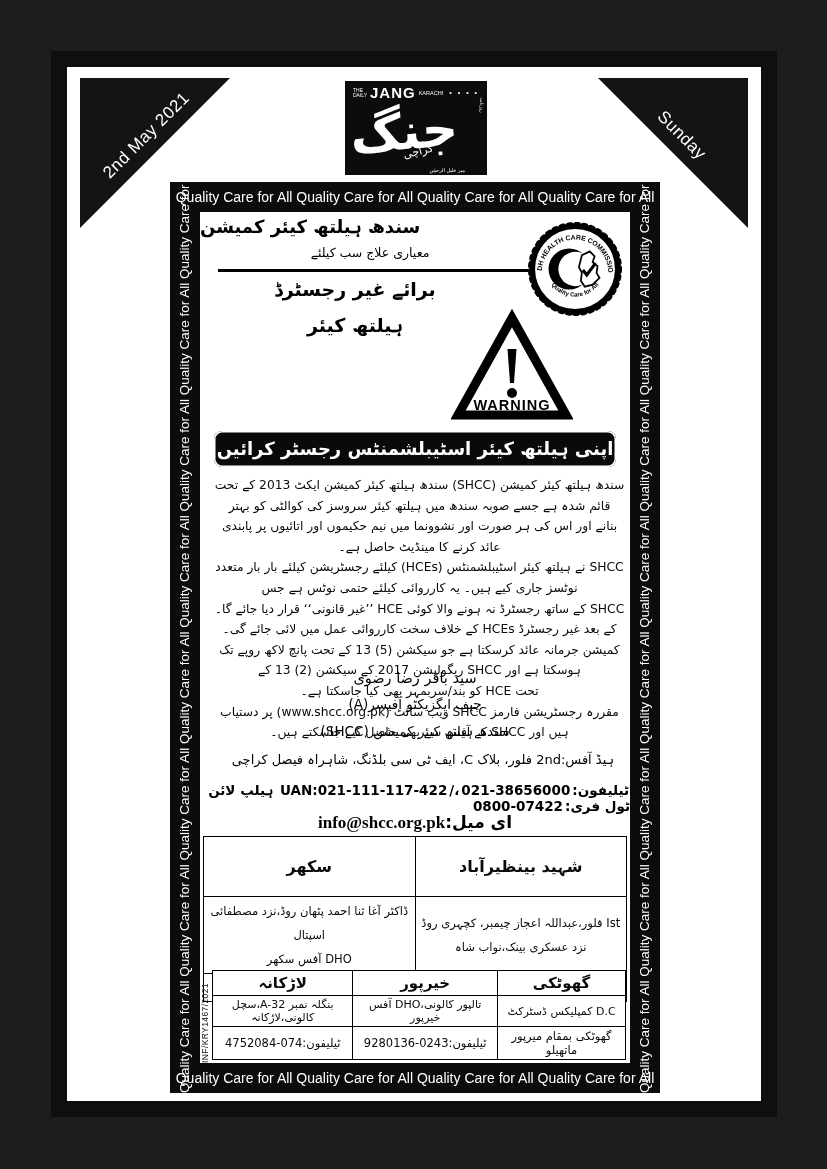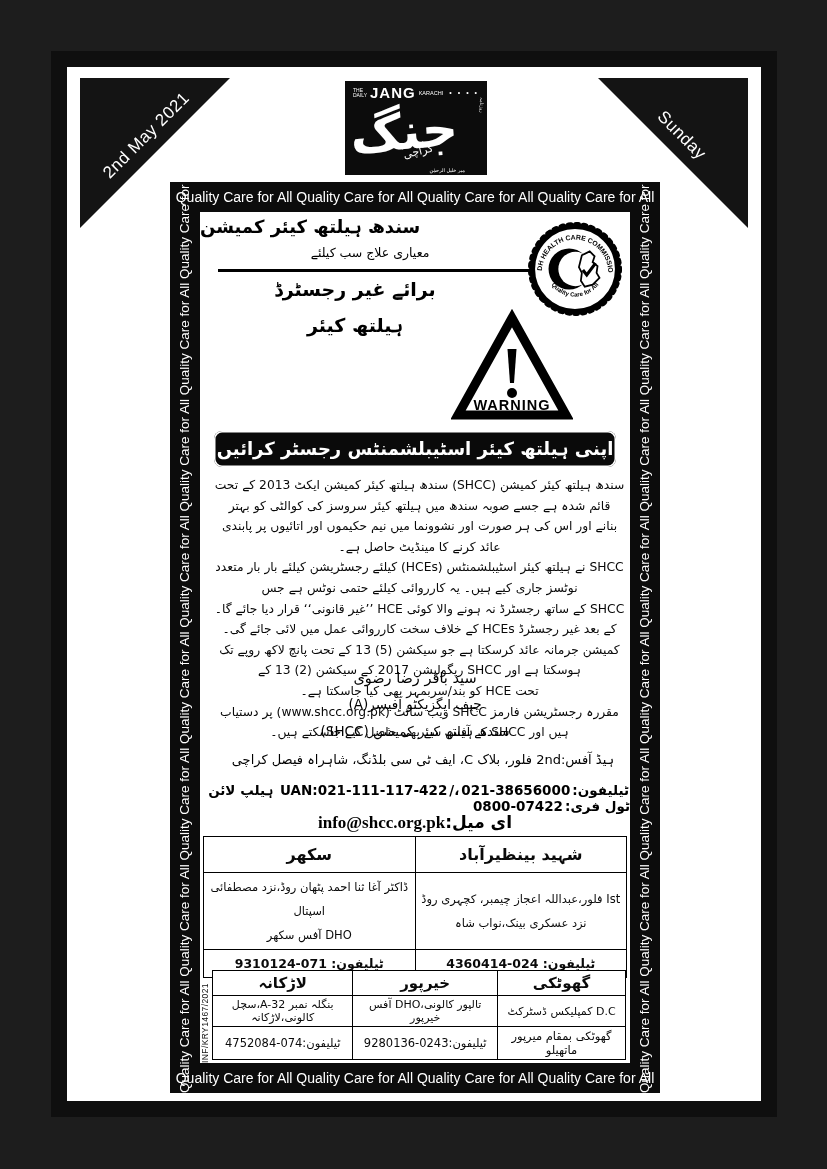--- a/index.html
+++ b/index.html
@@ -62,21 +62,21 @@
   .hoffice{top:540px;font-size:13px;padding-left:16px;}
   .phline{top:570px;font-size:13.5px;font-weight:bold;direction:rtl;text-align:right;left:0;right:0;}
   .phline bdi{unicode-bidi:isolate;margin:0 1px;}
   .emline{top:600px;font-size:17px;direction:rtl;text-align:center;left:0;right:0;
         font-family:"Liberation Serif",serif;font-weight:bold;}
   table{border-collapse:collapse;direction:rtl;}
   .offices{position:absolute;background:#fff;}
   .t1{top:624px;left:3px;width:424px;}
   .t2{top:758px;left:12px;width:414px;}
   td,th{border:1.5px solid #000;text-align:center;vertical-align:middle;color:#0a0a0a;}
-  th{font-size:16px;font-weight:bold;padding:8px 2px;}
+  th{font-size:16px;font-weight:bold;padding:20px 2px;}
   .t1 td.addr{height:66px;font-size:11.5px;line-height:24px;padding:2px;}
   .t1 td.last{height:28px;font-size:12.5px;font-weight:bold;}
   .t2 th{font-size:15px;padding:3px 2px;border-radius:7px;}
   .t2 td{font-size:11px;height:28px;padding:2px;}
   .t2 td.last{font-size:11.5px;}
   .ref{left:0px;bottom:0px;height:96px;writing-mode:vertical-rl;transform:rotate(180deg);
         font-size:8.5px;letter-spacing:.4px;color:#111;}
   .seal text{font-family:"Liberation Sans",sans-serif;}
 </style>
 </head>

